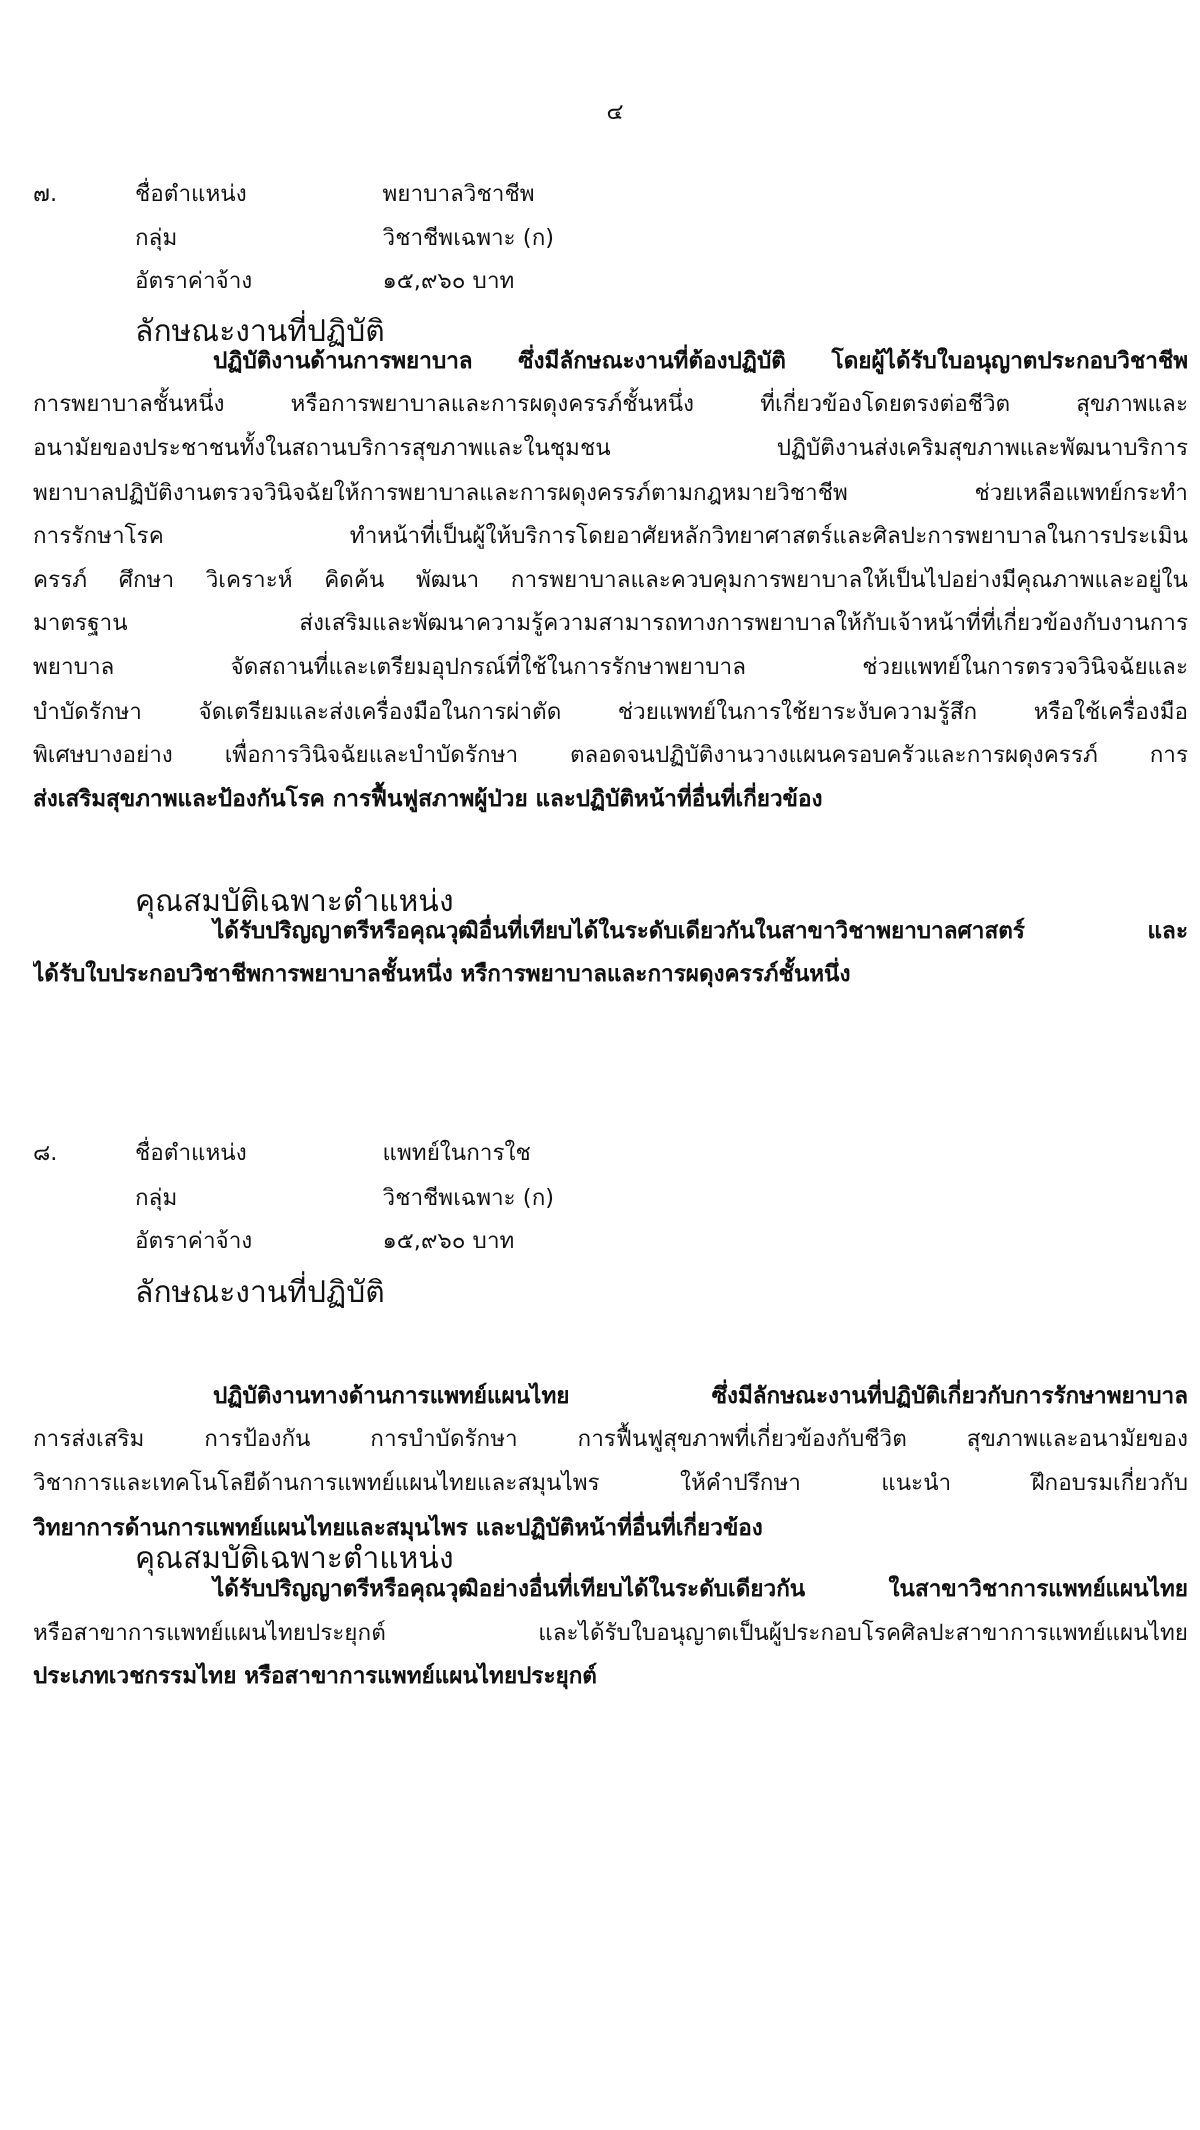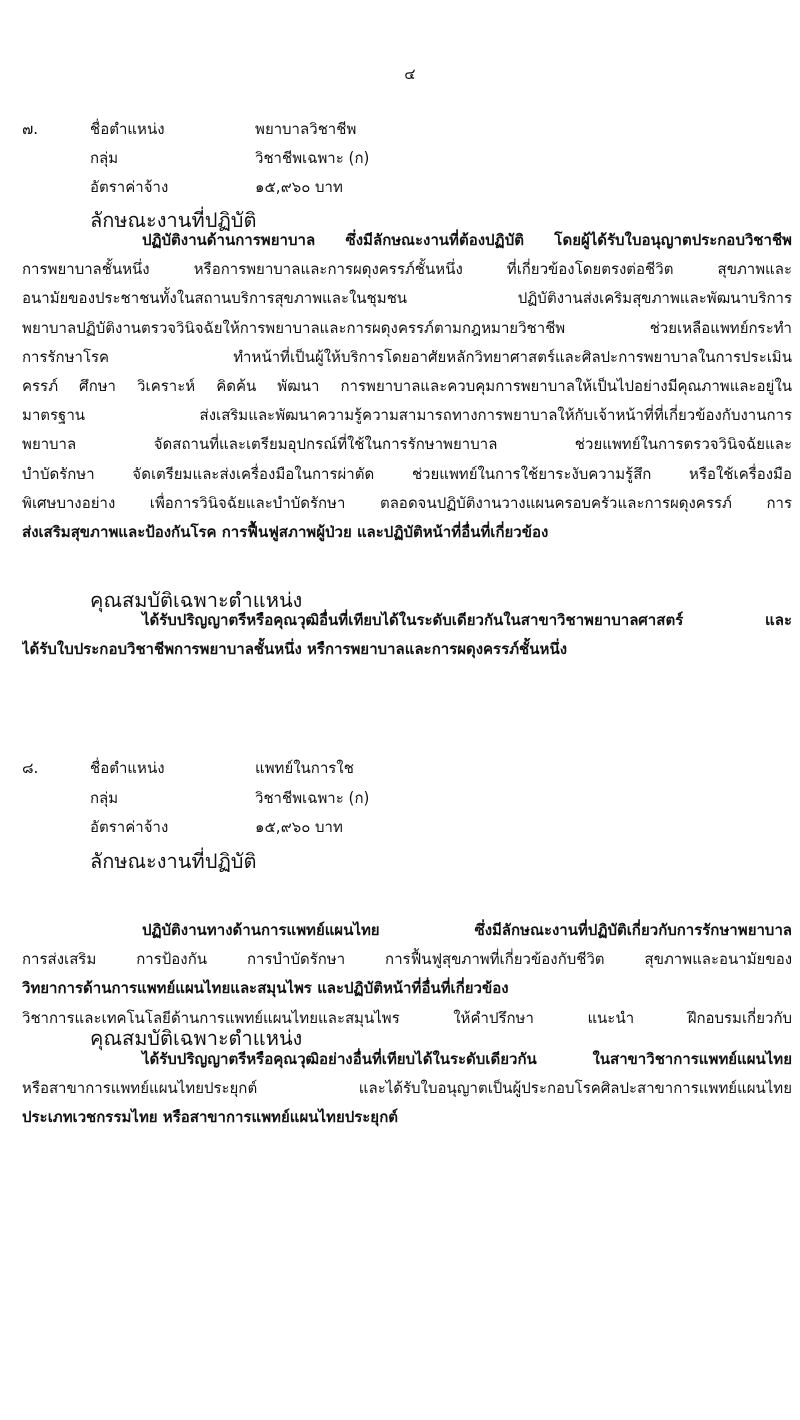--- a/index.html
+++ b/index.html
@@ -147,22 +147,22 @@
     <div class="field-row" style="top:815px;">
       <span class="field-label">อัตราค่าจ้าง</span>
       <span class="field-value">๑๕,๙๖๐  บาท</span>
     </div>
 
     <div class="subheading" style="top:845px;">ลักษณะงานที่ปฏิบัติ</div>
 
     <div class="para" style="top:868px;margin-top:48px;">
       <span class="line indent2">ปฏิบัติงานทางด้านการแพทย์แผนไทย  ซึ่งมีลักษณะงานที่ปฏิบัติเกี่ยวกับการรักษาพยาบาล</span>
       <span class="line">การส่งเสริม  การป้องกัน  การบำบัดรักษา  การฟื้นฟูสุขภาพที่เกี่ยวข้องกับชีวิต  สุขภาพและอนามัยของ</span>
+      <span class="line">วิชาการและเทคโนโลยีด้านการแพทย์แผนไทยและสมุนไพร  ให้คำปรึกษา  แนะนำ  ฝึกอบรมเกี่ยวกับ</span>
       <span class="line last">วิทยาการด้านการแพทย์แผนไทยและสมุนไพร  และปฏิบัติหน้าที่อื่นที่เกี่ยวข้อง</span>
-      <span class="line">วิชาการและเทคโนโลยีด้านการแพทย์แผนไทยและสมุนไพร  ให้คำปรึกษา  แนะนำ  ฝึกอบรมเกี่ยวกับ</span>
     </div>
 
     <div class="subheading" style="top:1022px;">คุณสมบัติเฉพาะตำแหน่ง</div>
 
     <div class="para" style="top:1045px;">
       <span class="line indent2">ได้รับปริญญาตรีหรือคุณวุฒิอย่างอื่นที่เทียบได้ในระดับเดียวกัน ในสาขาวิชาการแพทย์แผนไทย</span>
       <span class="line">หรือสาขาการแพทย์แผนไทยประยุกต์  และได้รับใบอนุญาตเป็นผู้ประกอบโรคศิลปะสาขาการแพทย์แผนไทย</span>
       <span class="line last">ประเภทเวชกรรมไทย  หรือสาขาการแพทย์แผนไทยประยุกต์</span>
     </div>
   </div>

